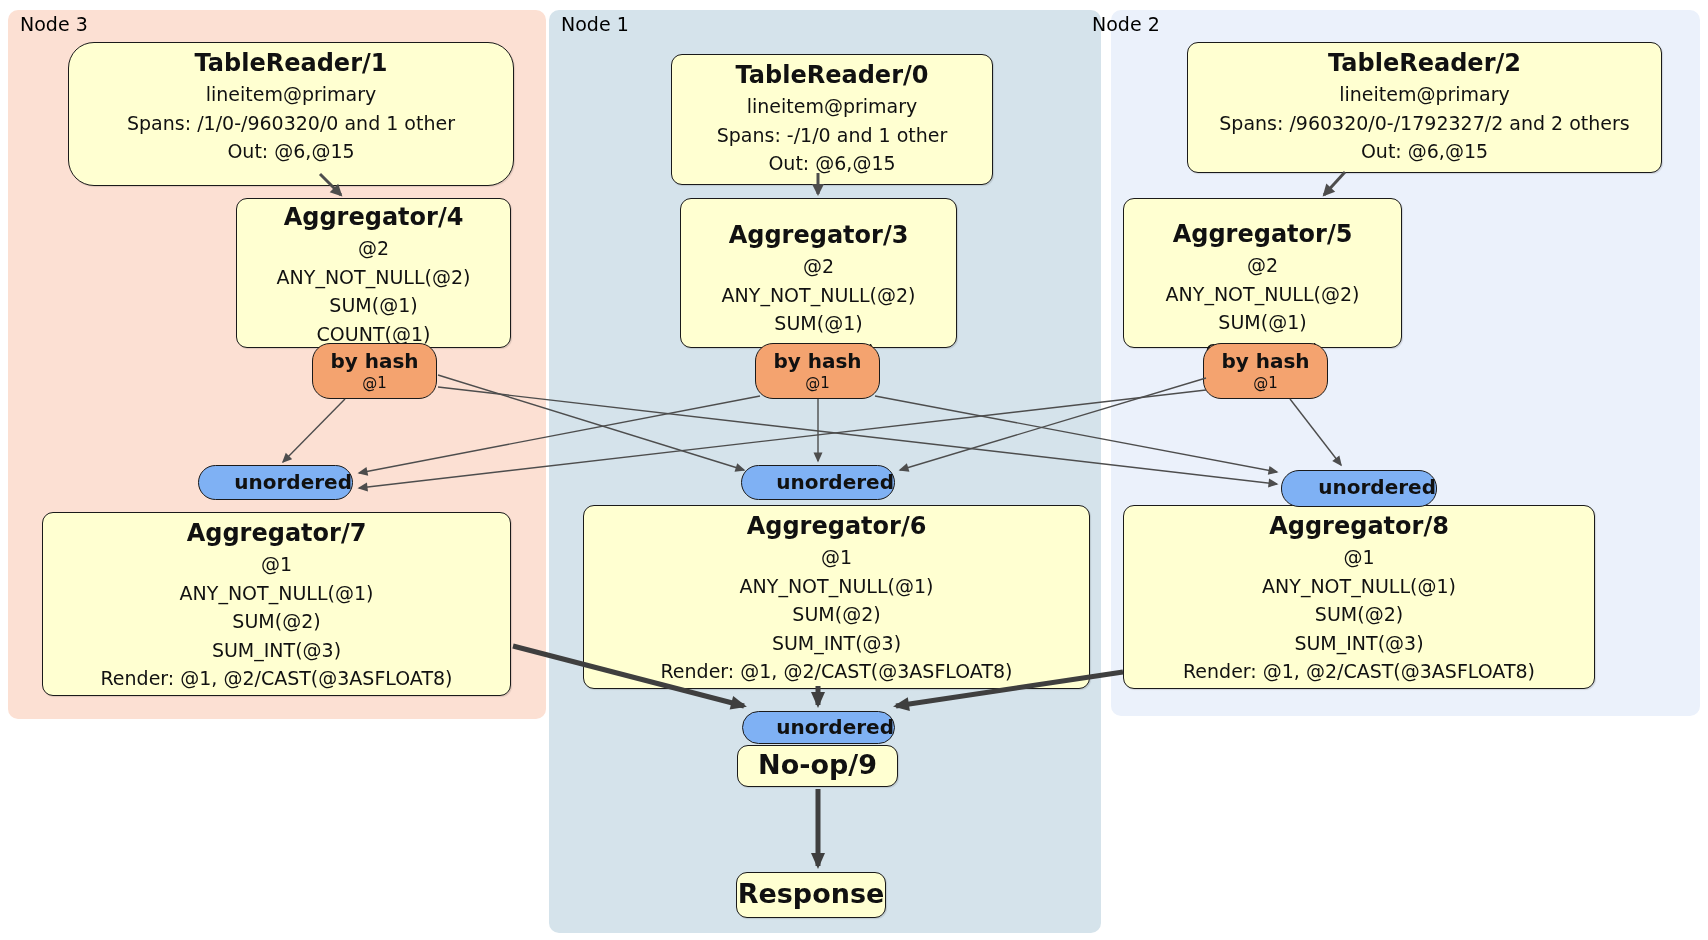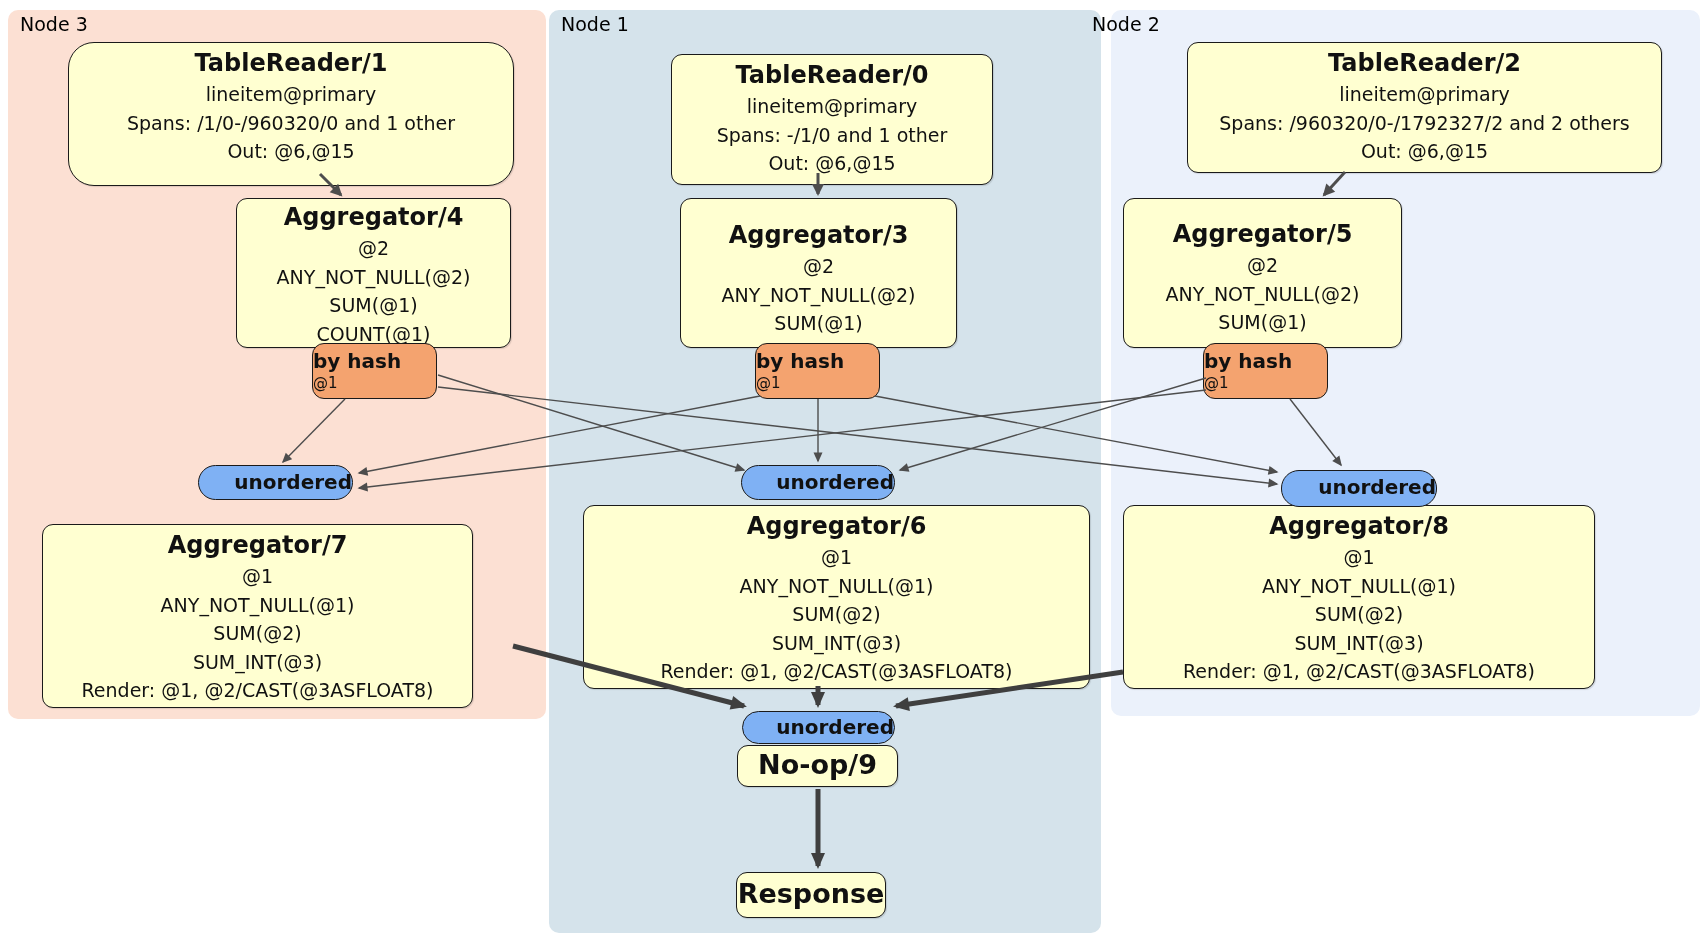--- a/index.html
+++ b/index.html
@@ -10,22 +10,22 @@
   .region{position:absolute;border-radius:10px;}
   .region-label{position:absolute;font-size:19px;color:#000;}
   .proc{
     position:absolute;background:#ffffd1;border:1.6px solid #1a1a1a;border-radius:11px;
     text-align:center;box-sizing:border-box;padding-top:4px;z-index:2;
     box-shadow:1px 1px 1px rgba(0,0,0,0.12);
   }
   .proc .ptitle{font-weight:bold;font-size:24px;line-height:33px;white-space:nowrap;}
   .proc .pline{font-size:19px;line-height:28.5px;white-space:nowrap;}
   .router{
-    position:absolute;background:#f4a36f;border:1.6px solid #1a1a1a;border-radius:12px;
-    box-sizing:border-box;z-index:3;
+    position:absolute;background:#f4a36f;border:1.6px solid #1a1a1a;border-radius:18px;
+    text-align:center;box-sizing:border-box;z-index:3;
   }
   .router .rlabel{font-weight:bold;font-size:20px;line-height:26px;margin-top:4px;}
   .router .rcol{font-size:15px;line-height:18px;}
   .sync{
     position:absolute;background:#7fb1f4;border:1.6px solid #1a1a1a;border-radius:18px;
     text-align:right;box-sizing:border-box;font-weight:bold;font-size:20px;z-index:3;
   }
   .sync .slabel{line-height:32px;}
   .small-box .ptitle{font-size:27px;line-height:38px;}
   #edges{position:absolute;left:0;top:0;z-index:4;pointer-events:none;}
@@ -102,21 +102,21 @@
 <div class="sync" style="left:198px;top:465px;width:155px;height:35px;">
   <div class="slabel">unordered</div>
 </div>
 <div class="sync" style="left:741px;top:465px;width:154px;height:35px;">
   <div class="slabel">unordered</div>
 </div>
 <div class="sync" style="left:1281px;top:470px;width:156px;height:37px;">
   <div class="slabel">unordered</div>
 </div>
 
-<div class="proc" style="left:42px;top:524px;width:431px;height:184px;">
+<div class="proc" style="left:42px;top:512px;width:469px;height:184px;">
   <div class="ptitle">Aggregator/7</div>
   <div class="pline">@1</div>
   <div class="pline">ANY_NOT_NULL(@1)</div>
   <div class="pline">SUM(@2)</div>
   <div class="pline">SUM_INT(@3)</div>
   <div class="pline">Render: @1, @2/CAST(@3ASFLOAT8)</div>
 </div>
 
 <div class="proc" style="left:583px;top:505px;width:507px;height:184px;">
   <div class="ptitle">Aggregator/6</div>

